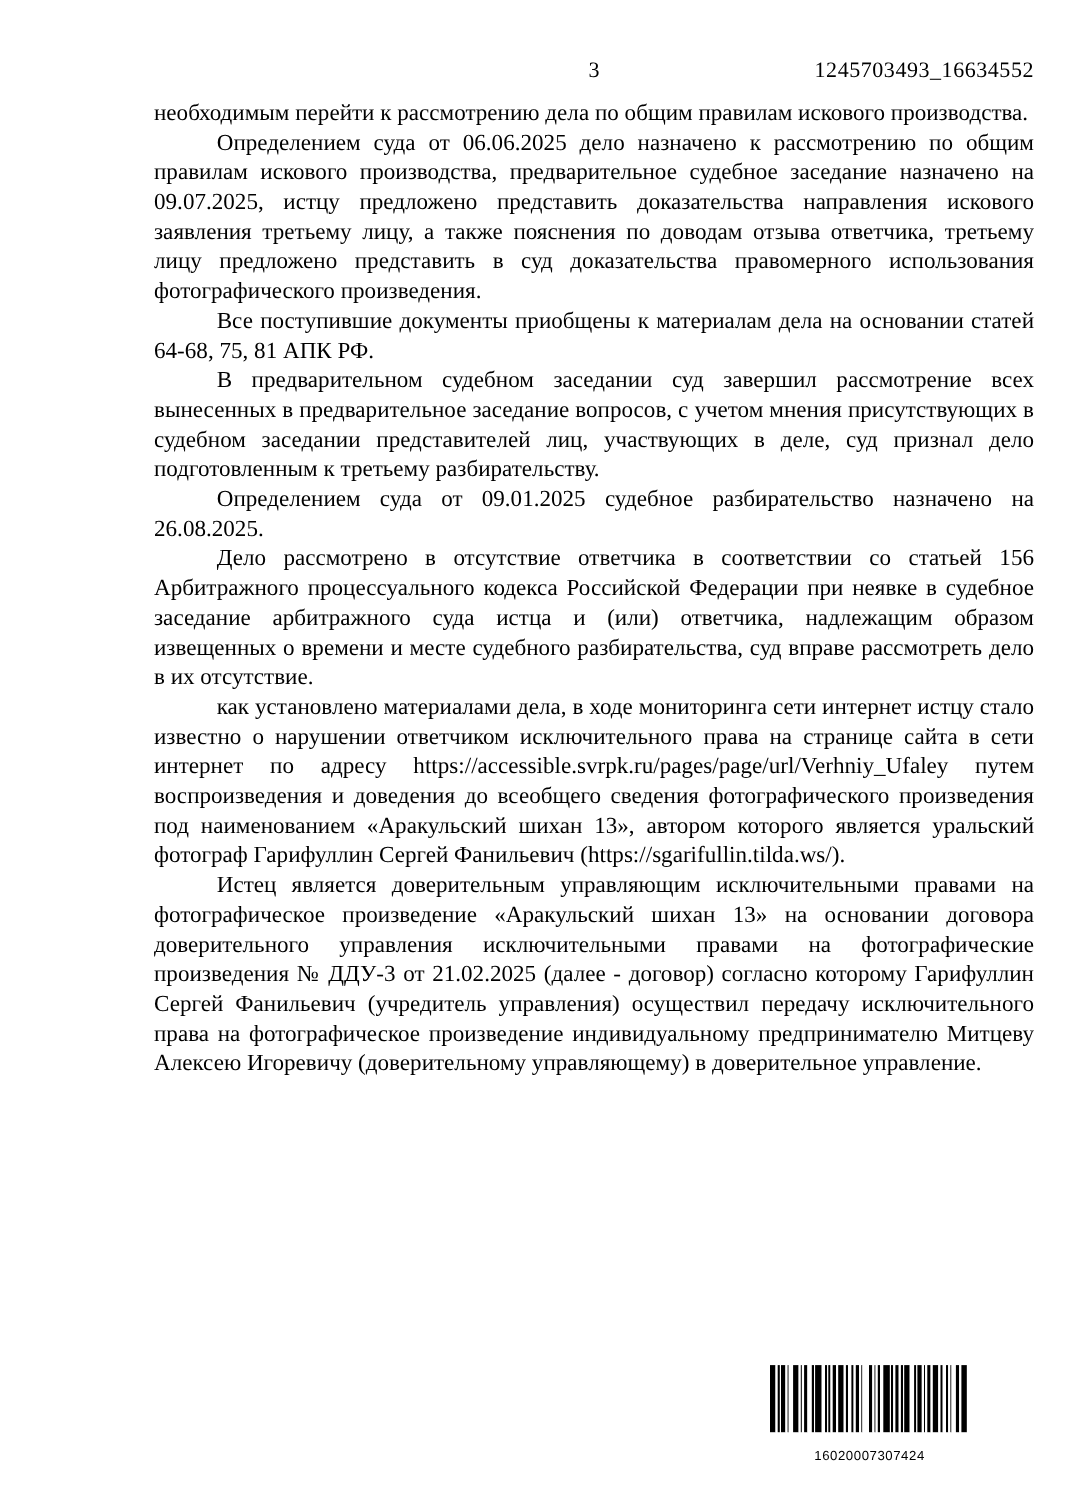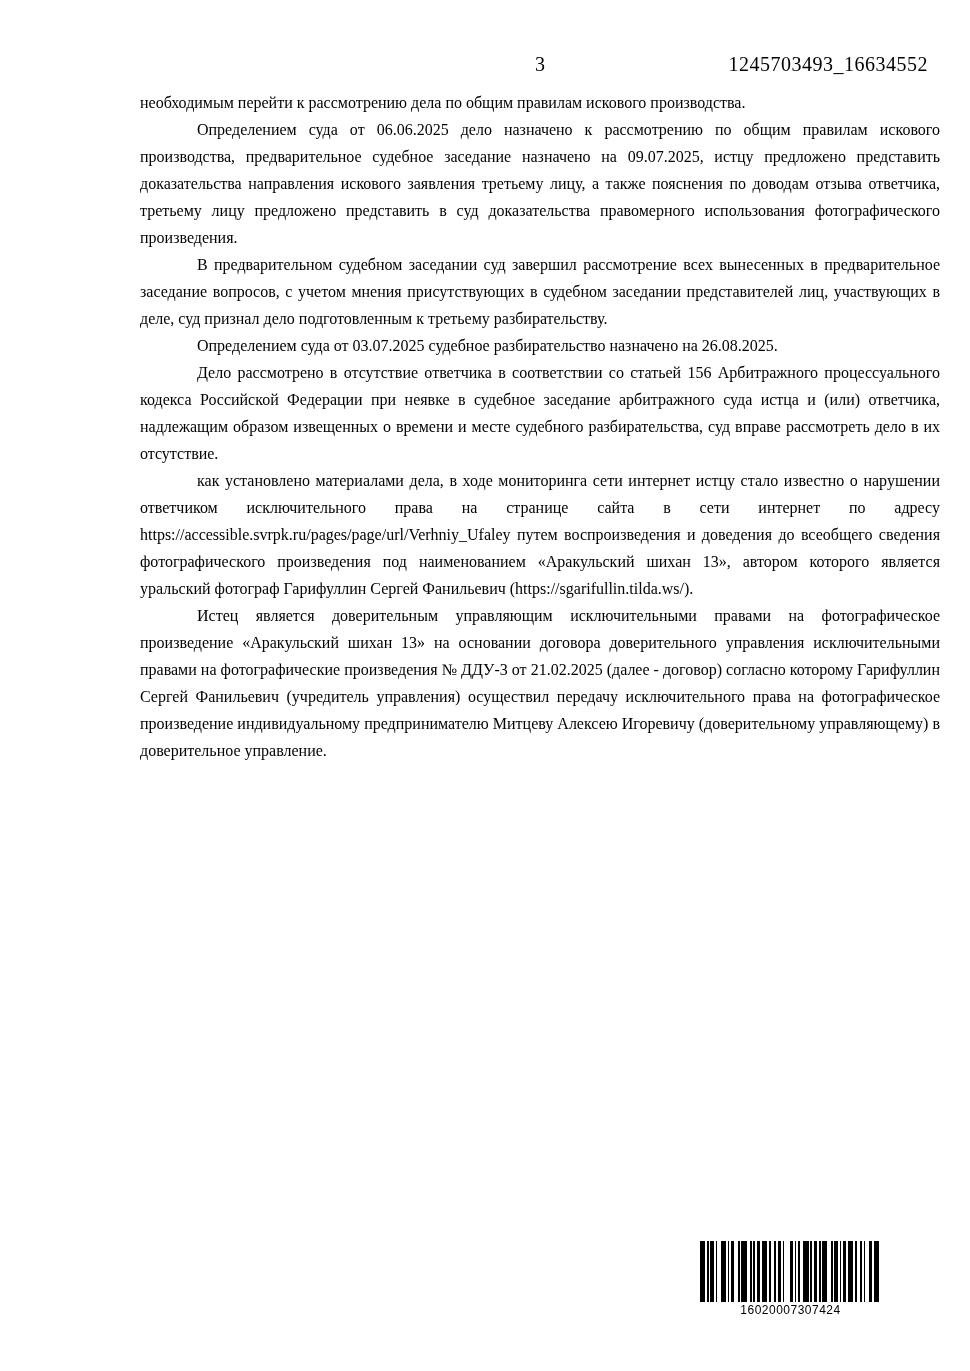--- a/index.html
+++ b/index.html
@@ -21,30 +21,30 @@
     height: 26px;
     font-size: 20px;
   }
   .page-number {
     position: absolute;
     left: 0; right: 0;
     text-align: center;
   }
   .doc-id {
     position: absolute;
-    right: 12px;
+    right: 0;
     text-align: right;
     letter-spacing: 0.5px;
   }
   .content {
     position: absolute;
     top: 89px;
     left: 140px;
     width: 800px;
-    font-size: 16px;
+    font-size: 21px;
     line-height: 27px;
     text-align: justify;
   }
   .content p { margin: 0; padding: 0; }
   .content p.paragraph { text-indent: 57px; }
   .content p.continuation { text-indent: 0; }
   .content p.heading {
     text-indent: 0;
     text-align: center;
     font-weight: bold;
@@ -58,43 +58,44 @@
   }
   .barcode {
     display: flex;
     width: 181px;
     height: 61px;
   }
   .barcode .bar { background: #000; }
   .barcode .space { background: #fff; }
   .barcode-value {
     display: block;
-    margin-top: 1px;
+    margin-top: 14px;
     font-family: "Liberation Sans", sans-serif;
     font-size: 12px;
     letter-spacing: 0.5px;
     white-space: nowrap;
   }
 </style>
 </head>
 <body>
 
 <div class="page">
 
   <div class="header">
     <span class="page-number">3</span>
     <span class="doc-id">1245703493_16634552</span>
   </div>
 
   <div class="content">
 
   <p class="continuation">необходимым перейти к рассмотрению дела по общим правилам искового производства.</p>
       <p class="paragraph">Определением суда от 06.06.2025 дело назначено к рассмотрению по общим правилам искового производства, предварительное судебное заседание назначено на 09.07.2025, истцу предложено представить доказательства направления искового заявления третьему лицу, а также пояснения по доводам отзыва ответчика, третьему лицу предложено представить в суд доказательства правомерного использования фотографического произведения.</p>
+      <p class="paragraph">Все поступившие документы приобщены к материалам дела на основании статей 64-68, 75, 81 АПК РФ.</p>
       <p class="paragraph">В предварительном судебном заседании суд завершил рассмотрение всех вынесенных в предварительное заседание вопросов, с учетом мнения присутствующих в судебном заседании представителей лиц, участвующих в деле, суд признал дело подготовленным к третьему разбирательству.</p>
-      <p class="paragraph">Определением суда от 03.07.2025 судебное разбирательство назначено на 26.08.2025.</p>
+      <p class="paragraph">Определением суда от 09.01.2025 судебное разбирательство назначено на 26.08.2025.</p>
       <p class="paragraph">Дело рассмотрено в отсутствие ответчика в соответствии со статьей 156 Арбитражного процессуального кодекса Российской Федерации при неявке в судебное заседание арбитражного суда истца и (или) ответчика, надлежащим образом извещенных о времени и месте судебного разбирательства, суд вправе рассмотреть дело в их отсутствие.</p>
       <p class="paragraph">как установлено материалами дела, в ходе мониторинга сети интернет истцу стало известно о нарушении ответчиком исключительного права на странице сайта в сети интернет по адресу https://accessible.svrpk.ru/pages/page/url/Verhniy_Ufaley путем воспроизведения и доведения до всеобщего сведения фотографического произведения под наименованием «Аракульский шихан 13», автором которого является уральский фотограф Гарифуллин Сергей Фанильевич (https://sgarifullin.tilda.ws/).</p>
       <p class="paragraph">Истец является доверительным управляющим исключительными правами на фотографическое произведение «Аракульский шихан 13» на основании договора доверительного управления исключительными правами на фотографические произведения № ДДУ-3 от 21.02.2025 (далее - договор) согласно которому Гарифуллин Сергей Фанильевич (учредитель управления) осуществил передачу исключительного права на фотографическое произведение индивидуальному предпринимателю Митцеву Алексею Игоревичу (доверительному управляющему) в доверительное управление.</p>
     </div>
 
   <div class="barcode-wrap">
     <div class="barcode">
         <div class="bar" style="flex-grow: 3;"></div>
         <div class="space" style="flex-grow: 1;"></div>
         <div class="bar" style="flex-grow: 1;"></div>

